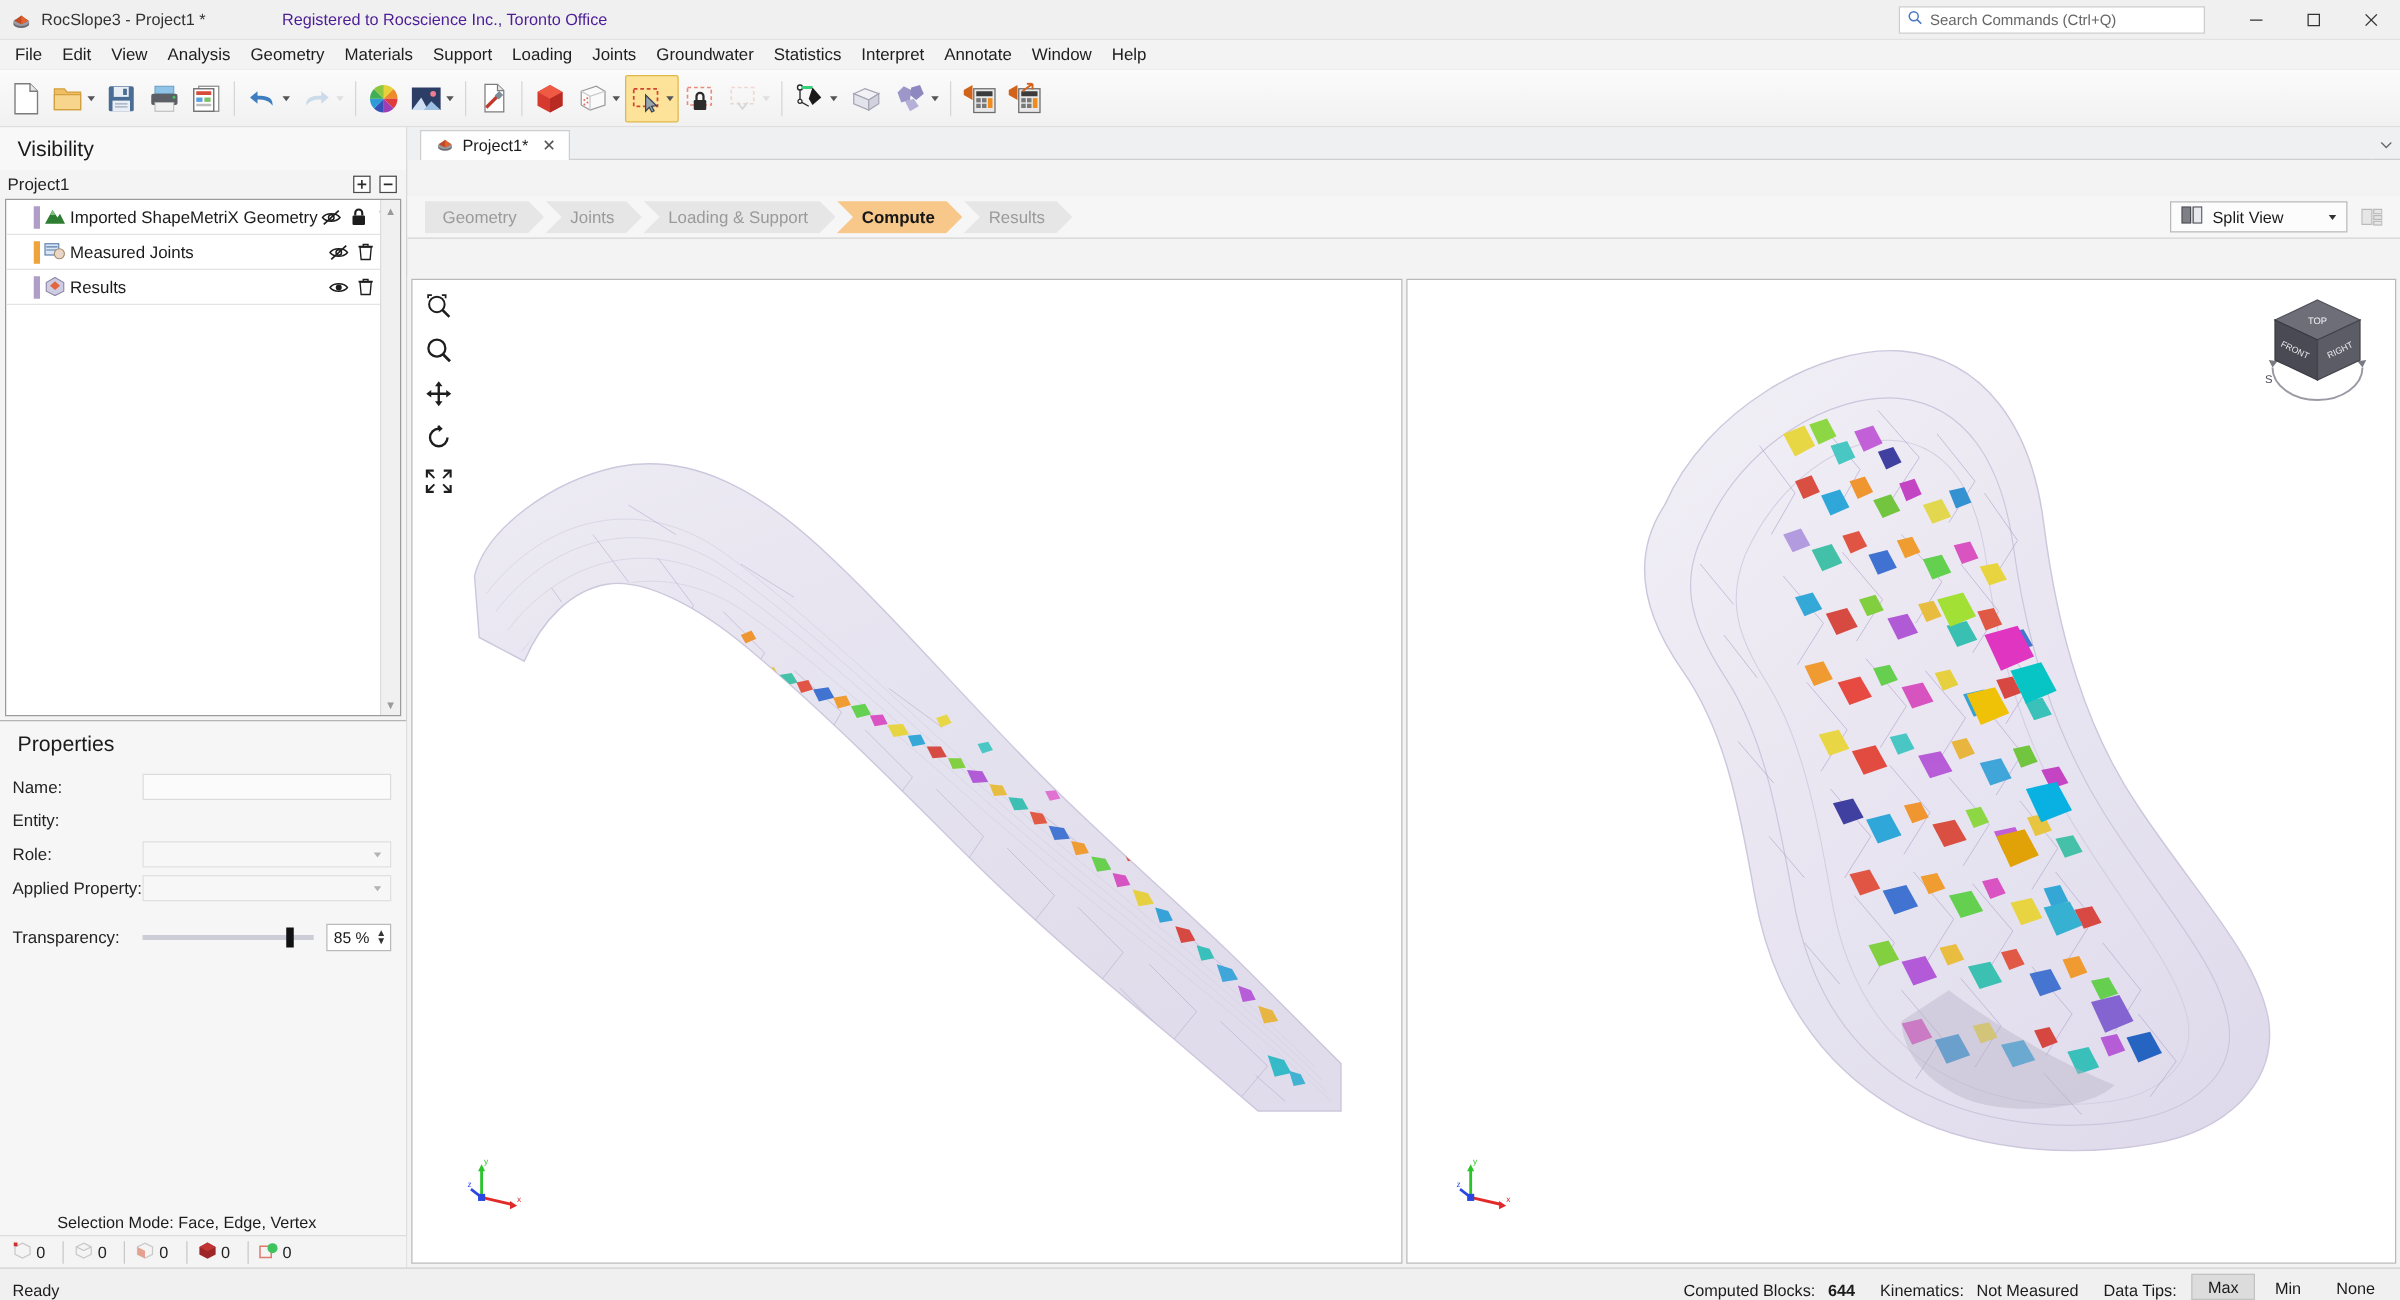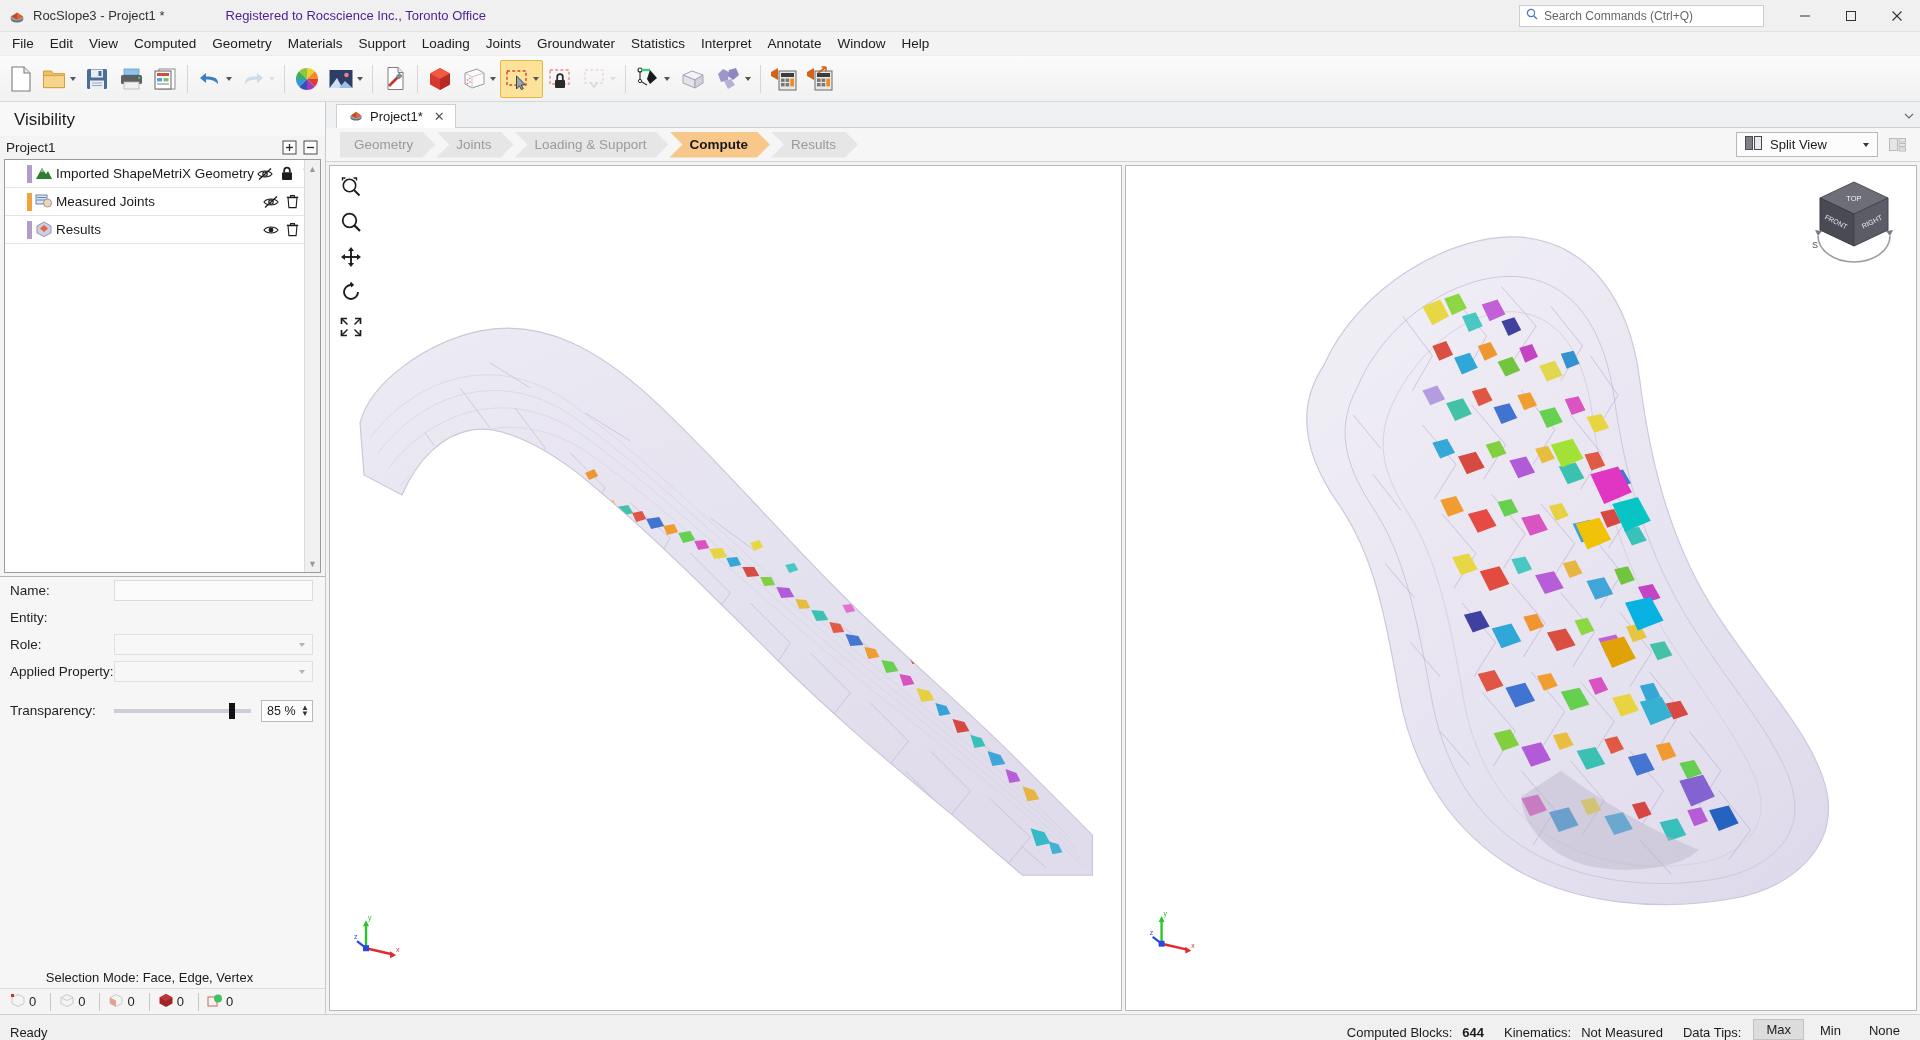--- a/index.html
+++ b/index.html
@@ -118,21 +118,21 @@
   .spin-arrows { display: flex; flex-direction: column; line-height: 6px; font-size: 8px; color: #333; }
 
   
   .selmode { text-align: center; font-size: 13px; color: #1c1c1c; padding: 4px 26px 3px 0; }
   .selcounts { display: flex; align-items: center; height: 26px; border-top: 1px solid #dcdcdc;
                background: #f4f4f4; padding-left: 6px; }
   .selcount { display: flex; align-items: center; gap: 3px; padding: 0 14px 0 4px; font-size: 13px; color: #222; }
   .selcount + .selcount { border-left: 1px solid #c8c8c8; padding-left: 8px; }
 
   
-  .mainarea { flex: 1 1 auto; display: flex; flex-direction: column; min-width: 0; background: #f3f3f3; }
+  .mainarea { flex: 1 1 auto; display: flex; flex-direction: column; min-width: 0; background: #f3f3f3; gap: 29px; }
   .doctabs { height: 26px; min-height:26px; display: flex; align-items: flex-end;
              padding-left: 10px; background: #eef0f2; position: relative; }
   .doctab { display: flex; align-items: center; gap: 7px; height: 24px; padding: 0 10px 0 12px;
             background: #fff; border: 1px solid #cfcfcf; border-bottom: none; font-size: 13px; color: #1b1b1b; }
   .doctab-close { color: #555; font-size: 13px; margin-left: 4px; }
   .doctabs-spacer { flex: 1 1 auto; border-bottom: 1px solid #cfcfcf; height: 24px; }
   .doctabs-caret { width: 22px; height: 24px; display: flex; align-items: center; justify-content: center;
                    border-bottom: 1px solid #cfcfcf; }
 
   .wfbar { height: 34px; min-height:34px; background: #f6f6f6; display: flex; align-items: center;
@@ -211,21 +211,21 @@
           <line x1="1.5" y1="1.5" x2="10.5" y2="10.5" stroke="currentColor" stroke-width="1.1"></line>
           <line x1="10.5" y1="1.5" x2="1.5" y2="10.5" stroke="currentColor" stroke-width="1.1"></line>
         </svg>
     </div>
   </div>
 
   <div class="menubar">
     <div class="menu-item">File</div>
     <div class="menu-item">Edit</div>
     <div class="menu-item">View</div>
-    <div class="menu-item">Computed</div>
+    <div class="menu-item">Analysis</div>
     <div class="menu-item">Geometry</div>
     <div class="menu-item">Materials</div>
     <div class="menu-item">Support</div>
     <div class="menu-item">Loading</div>
     <div class="menu-item">Joints</div>
     <div class="menu-item">Groundwater</div>
     <div class="menu-item">Statistics</div>
     <div class="menu-item">Interpret</div>
     <div class="menu-item">Annotate</div>
     <div class="menu-item">Window</div>
@@ -539,20 +539,21 @@
           </div>
 
         </div>
         <div class="tree-scroll">
           <div class="scroll-arrow">▲</div>
           <div class="scroll-arrow">▼</div>
         </div>
       </div>
 
       <div class="propspanel">
+        <div class="props-title">Properties</div>
 
         <div class="prop-row">
           <div class="prop-label">Name:</div>
           <div class="prop-input"></div>
         </div>
         <div class="prop-row">
           <div class="prop-label">Entity:</div>
           <div style="flex:1 1 auto"></div>
         </div>
         <div class="prop-row">

